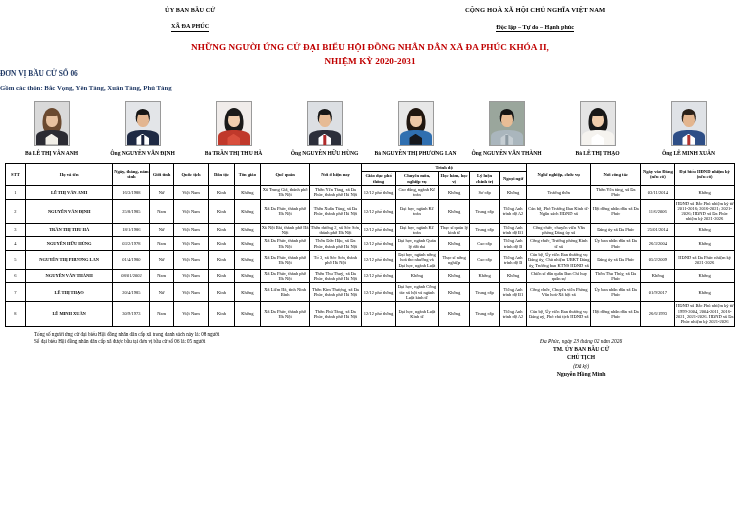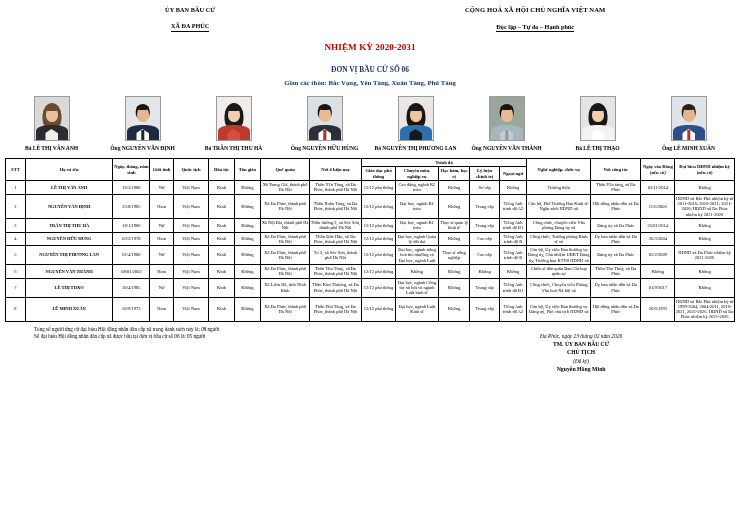--- a/index.html
+++ b/index.html
@@ -56,22 +56,21 @@
     margin-top: 8px;
   }
   .main-title {
     color: #c00000;
     font-weight: bold;
     font-size: 9.2px;
     line-height: 1.5;
     letter-spacing: .05px;
   }
   .unit-block {
-    text-align: center;
-    margin-top: 9px;
+    text-align: left;
     color: #1f3864;
   }
   .unit-title {
     font-weight: bold;
     font-size: 7.4px;
     color: #1f3864;
     line-height: 1.5;
   }
   .unit-sub {
     font-weight: bold;
@@ -255,20 +254,21 @@
     <div class="hdr-line1">ỦY BAN BẦU CỬ</div>
     <div class="hdr-line2">XÃ ĐA PHÚC</div>
   </div>
   <div class="hdr-right">
     <div class="hdr-line1">CỘNG HOÀ XÃ HỘI CHỦ NGHĨA VIỆT NAM</div>
     <div class="hdr-line2">Độc lập – Tự do – Hạnh phúc</div>
   </div>
 </div>
 
 <div class="title-block">
+  <div class="main-title">NHỮNG NGƯỜI ỨNG CỬ ĐẠI BIỂU HỘI ĐỒNG NHÂN DÂN XÃ ĐA PHÚC KHÓA II,</div>
   <div class="main-title">NHIỆM KỲ 2020-2031</div>
 </div>
 
 <div class="unit-block">
   <div class="unit-title">ĐƠN VỊ BẦU CỬ SỐ 06</div>
   <div class="unit-sub">Gồm các thôn: Bắc Vọng, Yên Tàng, Xuân Tàng, Phú Tàng</div>
 </div>
 
 <div class="photo-strip" id="photo-strip">
     <div class="photo-cell">

